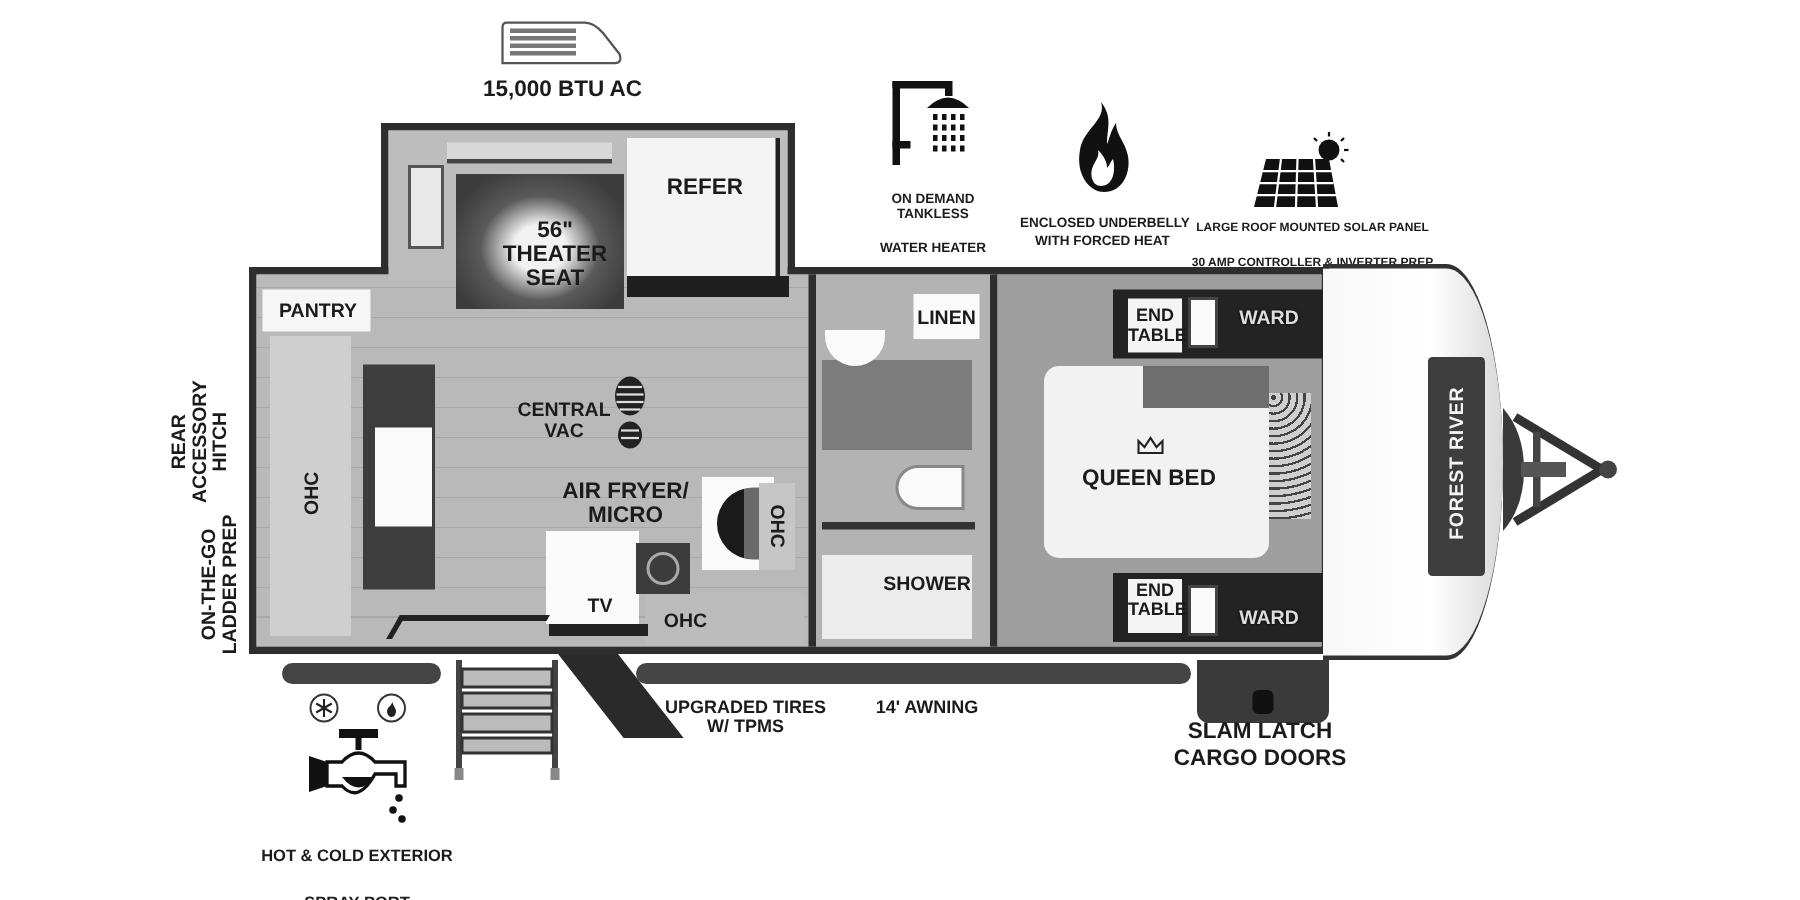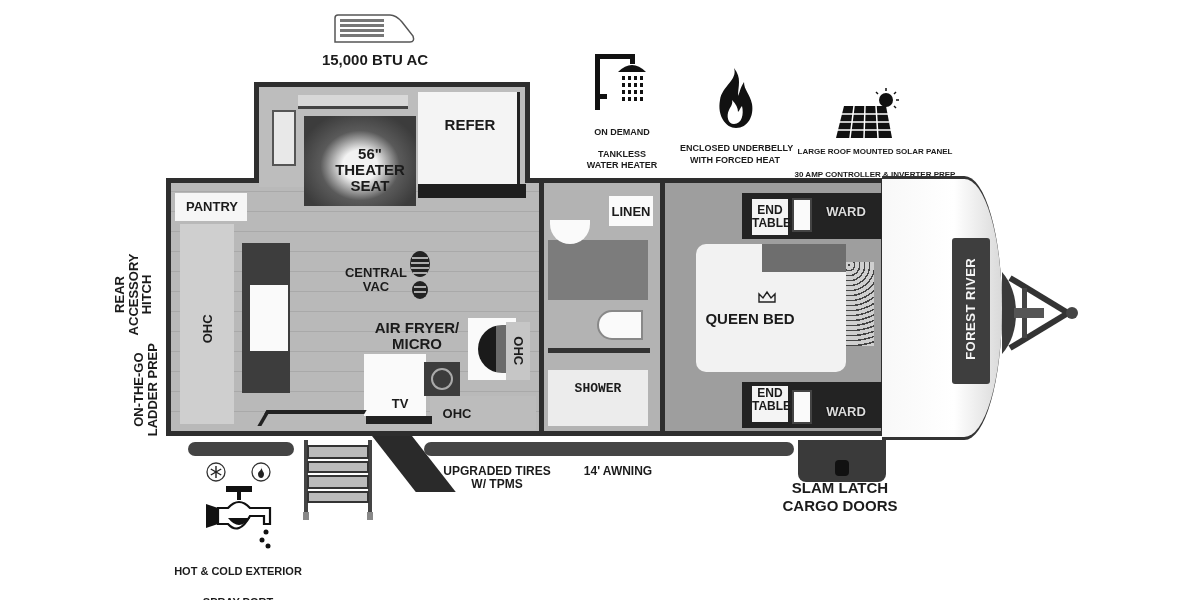--- a/index.html
+++ b/index.html
@@ -56,22 +56,22 @@
         <rect x="48" y="38" width="3" height="4"></rect>
       <rect x="30" y="45" width="3" height="4"></rect>
         <rect x="36" y="45" width="3" height="4"></rect>
         <rect x="42" y="45" width="3" height="4"></rect>
         <rect x="48" y="45" width="3" height="4"></rect>
     </g>
   </svg>
 </div>
 <div class="lbl small" style="left:578px;top:128px;width:88px;">
   <div>ON DEMAND</div>
-  <div style="margin-top:13px">TANKLESS</div>
-  <div style="margin-top:1px">WATER HEATER</div>
+  <div style="margin-top:1px">TANKLESS</div>
+  <div style="margin-top:13px">WATER HEATER</div>
 </div>
 
 <div class="abs" style="left:712px;top:66px;width:44px;height:64px;">
   <svg width="44" height="64" viewBox="0 0 44 64">
     <path d="M22 2 C26 14 10 20 8 34 C5 50 14 62 24 62 C36 62 42 50 40 38 C38 28 32 24 32 16 C28 22 28 26 26 30 C26 20 30 12 22 2 Z" fill="#111"></path>
     <path d="M22 58 C16 58 14 50 17 44 C19 40 21 38 20 34 C24 38 26 42 26 46 C28 44 28 42 30 40 C32 48 30 58 22 58 Z" fill="#fff"></path>
   </svg>
 </div>
 <div class="lbl small" style="left:680px;top:144px;width:110px;">
   <div>ENCLOSED UNDERBELLY</div>
@@ -178,36 +178,36 @@
 
 <div class="abs" style="left:539px;top:183px;width:5px;height:248px;background:#2e2e2e;"></div>
 <div class="abs" style="left:544px;top:183px;width:118px;height:248px;background:#b3b3b3;"></div>
 <div class="abs" style="left:548px;top:240px;width:100px;height:60px;background:#7c7c7c;"></div>
 <div class="abs" style="left:550px;top:220px;width:40px;height:24px;border-radius:0 0 20px 20px;background:#fafafa;"></div>
 <div class="abs" style="left:609px;top:196px;width:44px;height:30px;background:#fafafa;"></div>
 <div class="lbl med" style="left:609px;top:205px;width:44px;">LINEN</div>
 <div class="abs" style="left:597px;top:310px;width:46px;height:30px;border-radius:20px 0 0 20px;background:#fafafa;border:2px solid #888;"></div>
 <div class="abs dark" style="left:548px;top:348px;width:102px;height:5px;background:#333;"></div>
 <div class="abs" style="left:548px;top:370px;width:100px;height:56px;background:#ececec;"></div>
-<div class="lbl med" style="left:560px;top:382px;width:76px;font-family:Liberation Mono, monospace;">SHOWER</div>
+<div class="lbl med" style="left:580px;top:382px;width:76px;">SHOWER</div>
 <div class="abs" style="left:660px;top:183px;width:5px;height:248px;background:#2e2e2e;"></div>
 
 <div class="abs" style="left:666px;top:310px;width:18px;height:118px;background:#6c6c6c;"></div>
 <div class="lbl" style="left:626px;top:354px;width:96px;font-size:12px;transform:rotate(-90deg);">ENT. CENTER</div>
 
 <div class="abs" style="left:665px;top:183px;width:216px;height:248px;background:#9e9e9e;"></div>
 <div class="abs" style="left:696px;top:244px;width:150px;height:128px;background:#f2f2f2;border-radius:10px;"></div>
 <div class="abs" style="left:762px;top:244px;width:84px;height:28px;background:#6e6e6e;"></div>
 <div class="abs" style="left:846px;top:262px;width:28px;height:84px;background:repeating-radial-gradient(circle at 3px 3px, #444 0 1.5px, #cfcfcf 1.5px 5px);"></div>
 <div class="abs" style="left:757px;top:290px;width:20px;height:14px;">
   <svg width="20" height="14" viewBox="0 0 20 14">
       <path d="M2 12 L2 4 L6 8 L10 2 L14 8 L18 4 L18 12 Z" fill="none" stroke="#222" stroke-width="1.4"></path>
     </svg>
 </div>
-<div class="lbl big" style="left:690px;top:311px;width:120px;">QUEEN BED</div>
+<div class="lbl big" style="left:706px;top:311px;width:120px;">QUEEN BED</div>
 
 <div class="abs" style="left:742px;top:193px;width:140px;height:46px;background:#232323;"></div>
 <div class="abs" style="left:752px;top:199px;width:36px;height:36px;background:#f4f4f4;"></div>
 <div class="abs" style="left:792px;top:198px;width:20px;height:34px;background:#fafafa;border:2px solid #444;"></div>
 <div class="lbl med" style="left:752px;top:204px;width:36px;font-size:12px;">
   <div>END</div>
   <div>TABLE</div>
 </div>
 <div class="lbl med" style="left:816px;top:205px;width:60px;color:#ddd;text-shadow:0 0 2px #000;">WARD</div>
 

